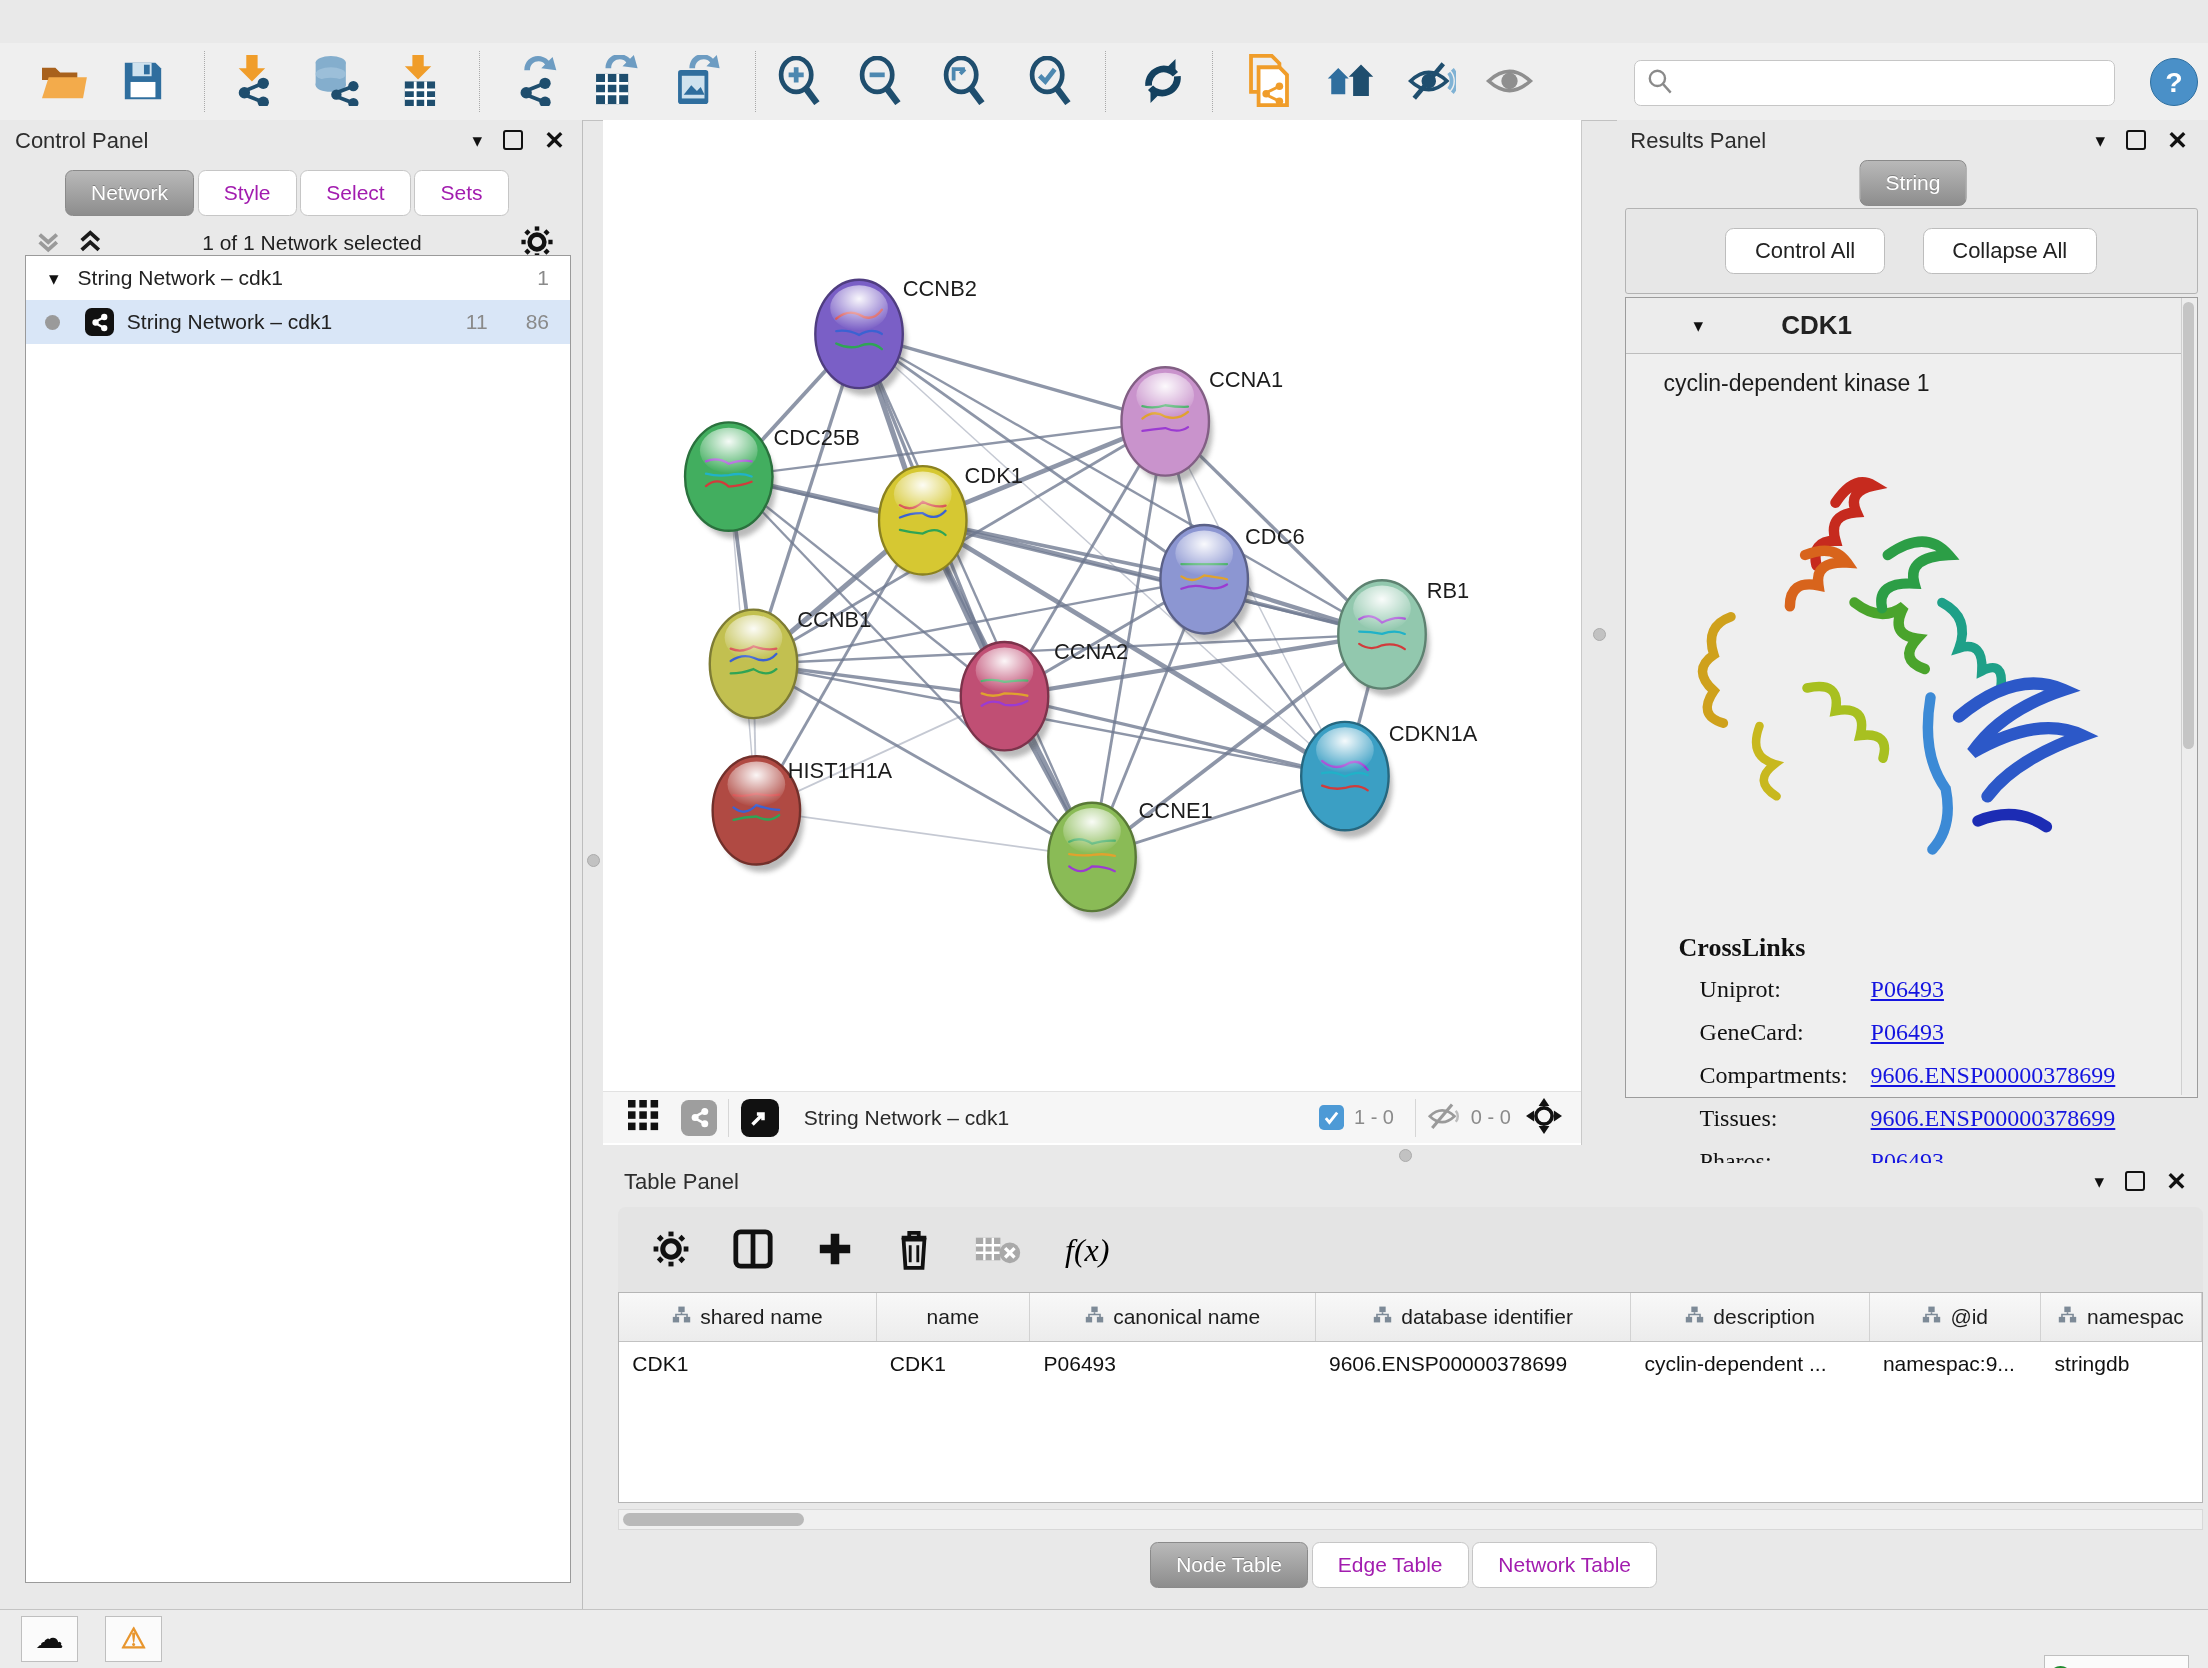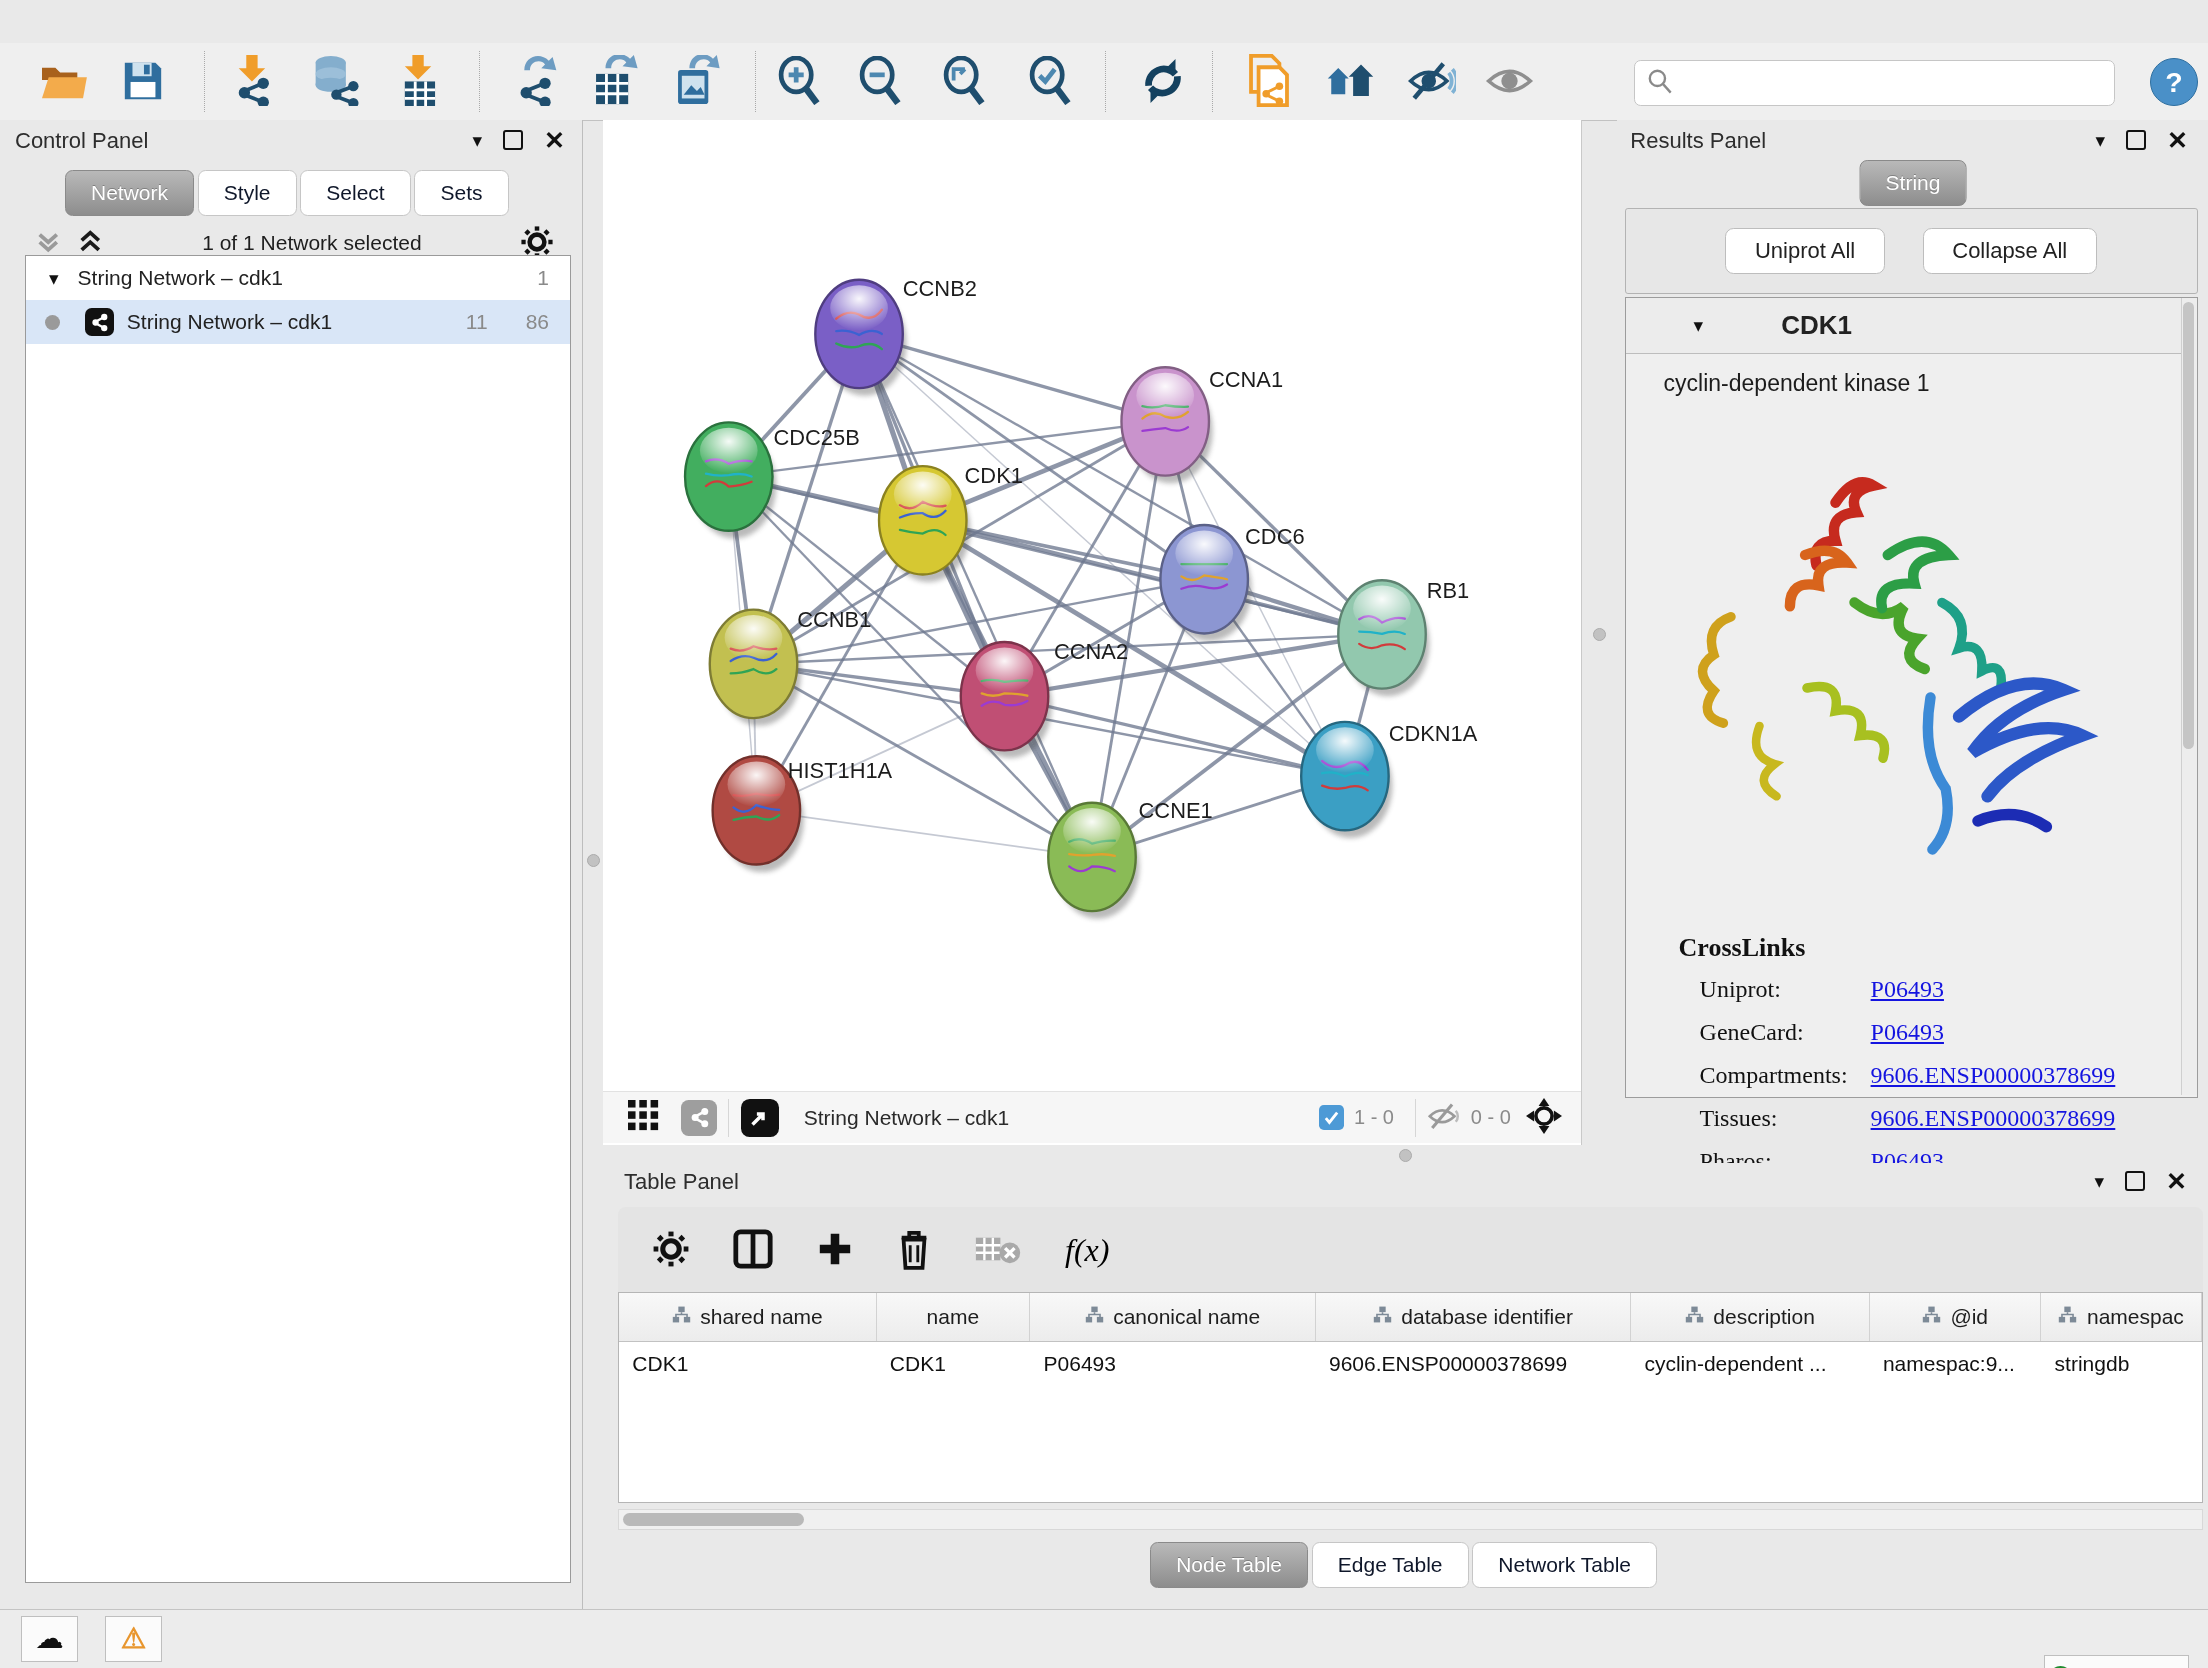--- a/index.html
+++ b/index.html
@@ -24,21 +24,21 @@
   #help-btn{position:absolute;left:2150px;top:15px;width:46px;height:46px;border-radius:50%;
     background:#4a90c8;color:#fff;font-weight:bold;font-size:28.5px;display:flex;
     align-items:center;justify-content:center;border:1px solid #2e6fa0;}
   
   .panel-title{font-size:22px;color:#2d2d2d;}
   .winbtns{position:absolute;display:flex;align-items:center;gap:21px;}
   .tri{font-size:19px;color:#111;line-height:1;}
   .floatbox{width:16px;height:16px;border:2.9px solid #111;border-radius:2.9px;}
   .closex{font-size:25px;font-weight:bold;color:#111;line-height:1;}
   .tab{height:44px;padding:0 25px;display:flex;align-items:center;justify-content:center;
-    background:#fff;border:1px solid #c6c6c6;border-radius:7.6px;font-size:21px;color:#0f172a;
+    background:#fff;border:1px solid #c6c6c6;border-radius:7.6px;font-size:21px;color:#a21caf;
     margin-right:3.8px;}
   .tab.sel{background:linear-gradient(#b9b9b9,#8d8d8d);color:#fff;border-color:#8a8a8a;
     text-shadow:0 -1px 0 rgba(0,0,0,.25);}
   
   #control-panel{left:0;top:120px;width:582px;height:1489px;background:#e9e9e9;
     border-right:1px solid #bdbdbd;}
   #cp-tabs{position:absolute;left:65px;top:50px;display:flex;}
   #cp-subhdr{position:absolute;left:0;top:99px;width:582px;height:48px;display:flex;align-items:center;}
   #cp-status{flex:1;text-align:center;font-size:21px;color:#1e1e1e;}
   #network-list{position:absolute;left:25px;top:135px;width:544px;height:1326px;
@@ -619,21 +619,21 @@
 
   <div id="results-panel" class="abs">
     <div style="position:absolute;left:13.3px;top:7.6px" class="panel-title">Results Panel</div>
     <div class="winbtns" style="right:21px;top:7.6px">
       <span class="tri">▾</span>
       <span class="floatbox"></span>
       <span class="closex">✕</span>
     </div>
     <div id="string-tab" class="tab sel">String</div>
     <div id="rp-box1">
-      <span class="rp-btn">Uniprot All</span>
+      <span class="rp-btn">Control All</span>
       <span class="rp-btn">Collapse All</span>
     </div>
     <div id="rp-box2">
       <div id="rp-hdr">
         <span class="tri">▾</span>
         <span id="protein-name">CDK1</span>
       </div>
       <div id="protein-desc">cyclin-dependent kinase 1</div>
       <div id="protein-img">
         <svg width="418" height="495" viewBox="0 0 440 520">

